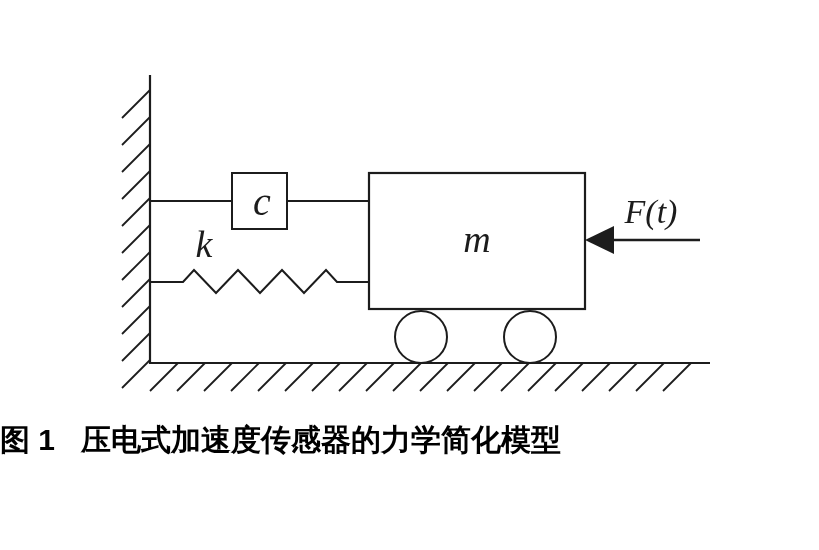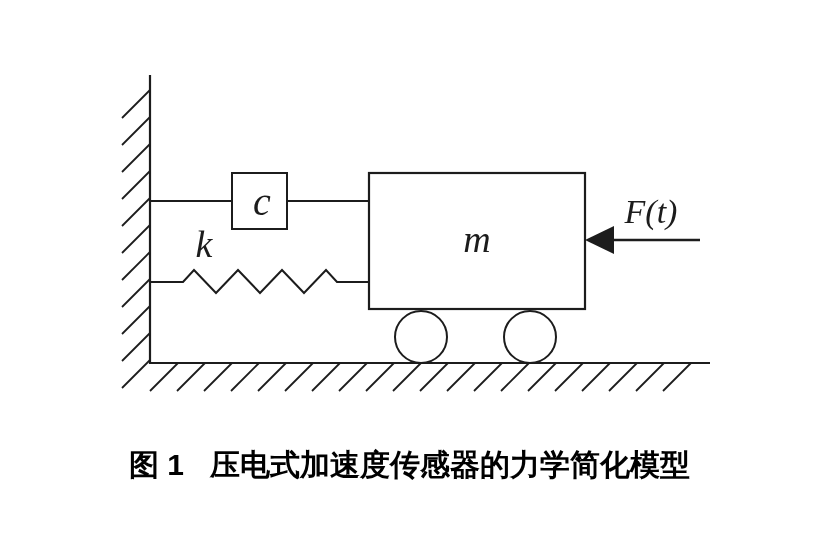--- a/index.html
+++ b/index.html
@@ -25,24 +25,23 @@
     display: block;
   }
   svg text.var-label {
     font-family: "Liberation Serif", serif;
     font-style: italic;
     fill: #1c1c1c;
     stroke: none;
   }
   .caption {
     position: absolute;
-    top: 448px;
+    top: 423px;
     left: 0;
     width: 819px;
-    text-align: center;
     font-family: "Liberation Sans", sans-serif;
     font-weight: bold;
     font-size: 30px;
     line-height: 34px;
     color: #000000;
     white-space: nowrap;
   }
   .caption .fig-no {
     margin-right: 26px;
   }

